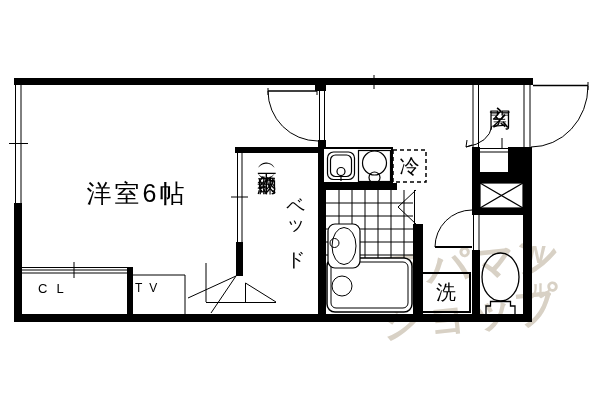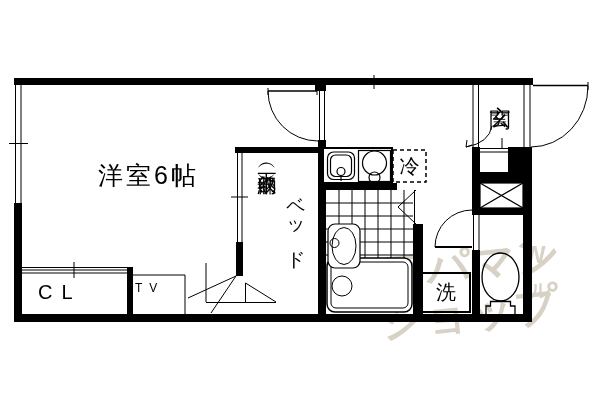--- a/index.html
+++ b/index.html
@@ -1,25 +1,25 @@
 <!DOCTYPE html>
 <html><head>
 <meta charset="utf-8">
 <style>
   html,body{margin:0;padding:0;background:#fff;}
   .plan{position:relative;width:600px;height:400px;background:#fff;overflow:hidden;
         font-family:"Liberation Sans","DejaVu Sans",sans-serif;color:#000;}
   .plan svg{position:absolute;left:0;top:0;z-index:2;}
   .lbl{position:absolute;z-index:3;color:#000;line-height:1.05;white-space:nowrap;}
-  .lbl-room{left:75px;top:162px;width:124px;text-align:right;font-size:25px;letter-spacing:3px;}
+  .lbl-room{left:75px;top:180px;width:124px;text-align:center;font-size:25px;letter-spacing:3px;}
   .lbl-v{writing-mode:vertical-rl;}
   .lbl-bed-main{left:286px;top:184px;font-size:19px;letter-spacing:5px;}
   .lbl-bed-sub{left:257px;top:157px;font-size:19px;letter-spacing:1px;}
   .lbl-entrance{left:489px;top:89px;font-size:21px;letter-spacing:5px;}
-  .lbl-cl{left:38px;top:282px;font-size:20px;letter-spacing:9px;}
+  .lbl-cl{left:38px;top:282px;font-size:13px;letter-spacing:9px;}
   .lbl-tv{left:135px;top:282px;font-size:12px;letter-spacing:7px;}
   .lbl-fridge{left:393px;top:150px;width:33px;height:32px;display:flex;align-items:center;justify-content:center;font-size:20px;}
   .lbl-washer{left:422px;top:273px;width:48px;height:39px;display:flex;align-items:center;justify-content:center;font-size:20px;}
   .wm{position:absolute;z-index:1;font-weight:bold;color:#d8d1c5;}
   .wm-1{left:381px;top:241px;font-size:44px;letter-spacing:0px;transform:rotate(-6deg);}
   .wm-2{left:379px;top:290px;font-size:44px;letter-spacing:0px;transform:rotate(-6deg);}
   .wm-a{left:523px;top:242px;font-size:24px;}
   .wm-b{left:530px;top:280px;font-size:20px;}
 </style>
 </head>

